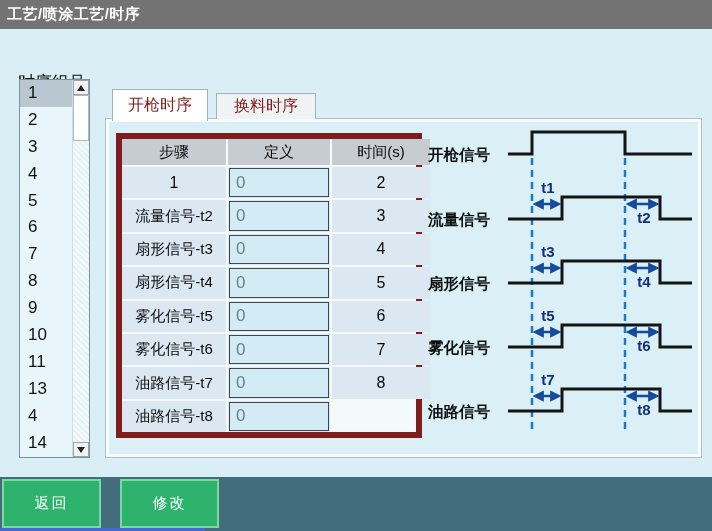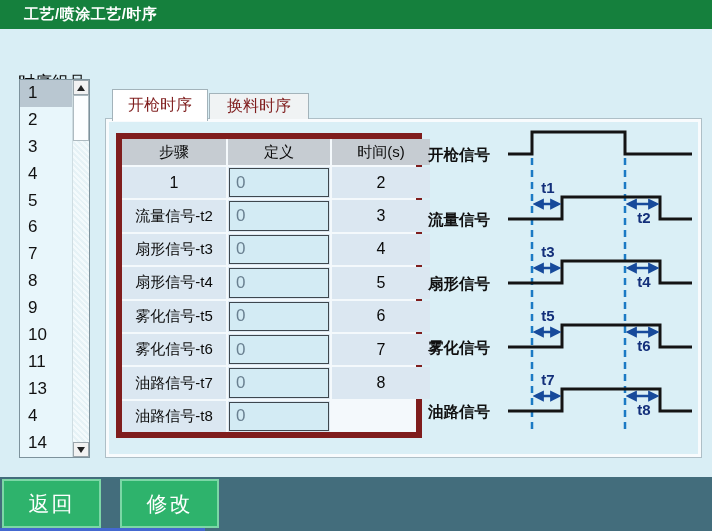--- a/index.html
+++ b/index.html
@@ -1,22 +1,22 @@
 <!DOCTYPE html>
 <html><head>
 <meta charset="utf-8">
 <style>
   * { margin:0; padding:0; box-sizing:border-box; }
   html,body { width:712px; height:531px; }
   body { font-family:"Liberation Sans","DejaVu Sans",sans-serif; overflow:hidden; }
   .screen { position:absolute; top:0; left:0; width:712px; height:531px; background:#d9eef5; }
 
   
-  .topbar { position:absolute; top:0; left:0; width:712px; height:29px; background:#15803d;
-            display:flex; align-items:center; padding-left:24px; }
+  .topbar { position:absolute; top:0; left:0; width:712px; height:29px; background:#737373;
+            display:flex; align-items:center; padding-left:7px; }
   .topbar span { color:#ffffff; font-size:15px; font-weight:bold; letter-spacing:0.5px; }
 
   
   .group-label { position:absolute; left:18px; top:51px; font-size:17px; color:#0a0a0a;margin-top:20px; }
   .listbox { position:absolute; left:19px; top:79px; width:71px; height:379px;
              background:#e8f6fb; border:1px solid #7d929c; display:flex; }
   .list-items { flex:1 1 auto; display:flex; flex-direction:column; }
   .list-item { height:26.9px; line-height:26.9px; padding-left:8px; font-size:17px; color:#111; }
   .list-item.selected { background:#b9c7d1; }
   .scrollbar { width:17px; position:relative; border-left:1px solid #cfdde2;
@@ -29,21 +29,21 @@
   .tri-down { width:0; height:0; border-left:4px solid transparent; border-right:4px solid transparent;
               border-top:6px solid #222; display:block; }
   .scroll-thumb { position:absolute; left:0; top:15px; width:16px; height:46px; background:#fcfeff;
                   border:1px solid #aebbc1; }
 
   
   .tab { position:absolute; display:flex; align-items:center; justify-content:center;
          font-size:16px; color:#7f1d1d; z-index:3; }
   .tab-active { left:112px; top:89px; width:96px; height:32px; background:#ffffff;
                 border:1px solid #a3b3ba; border-bottom:none; }
-  .tab-inactive { left:209px; top:93px; width:100px; height:26px; background:#f0f3f4;
+  .tab-inactive { left:216px; top:93px; width:100px; height:26px; background:#f0f3f4;
                   border:1px solid #a3b3ba; border-bottom:none; }
   .panel { position:absolute; left:106px; top:119px; width:595px; height:338px;
            background:#daeff6; border:3px solid #f8fbfd; box-shadow:0 0 0 1px #aebfc7; z-index:1; }
 
   
   .ttable { position:absolute; left:116px; top:133px; width:306px; z-index:2;
             display:grid; grid-template-columns:104px 102px 98px;
             grid-template-rows:26px repeat(8,31.4px); gap:2px;
             background:#f4f9fc; border:6px solid #7f1d1d; }
   .hcell { background:#c6ccd2; display:flex; align-items:center; justify-content:center;
@@ -57,21 +57,21 @@
                      font-family:"Liberation Sans","DejaVu Sans",sans-serif; outline:none; }
 
   
   .diagram { position:absolute; left:425px; top:118px; width:272px; height:322px; z-index:2; }
   .sig { font-size:15.5px; font-weight:bold; fill:#101010; }
   .tl  { font-size:15px; font-weight:bold; fill:#132f7a; text-anchor:middle; }
 
   
   .bottombar { position:absolute; left:0; top:477px; width:712px; height:54px; background:#436d7c; }
   .btn { position:absolute; top:2px; width:99px; height:49px; background:#2eb36c;
-         border:2px solid #7cd7a6; color:#ffffff; font-size:21px; letter-spacing:2px;
+         border:2px solid #7cd7a6; color:#ffffff; font-size:15px; letter-spacing:2px;
          font-family:"Liberation Sans","DejaVu Sans",sans-serif; }
   .btn.back { left:2px; } .btn.modify { left:120px; }
   .blue-strip { position:absolute; left:0; top:51px; width:205px; height:3px; background:#4468d0; }
 </style>
 </head>
 <body>
 
 <div class="screen">
 
   <header class="topbar">

